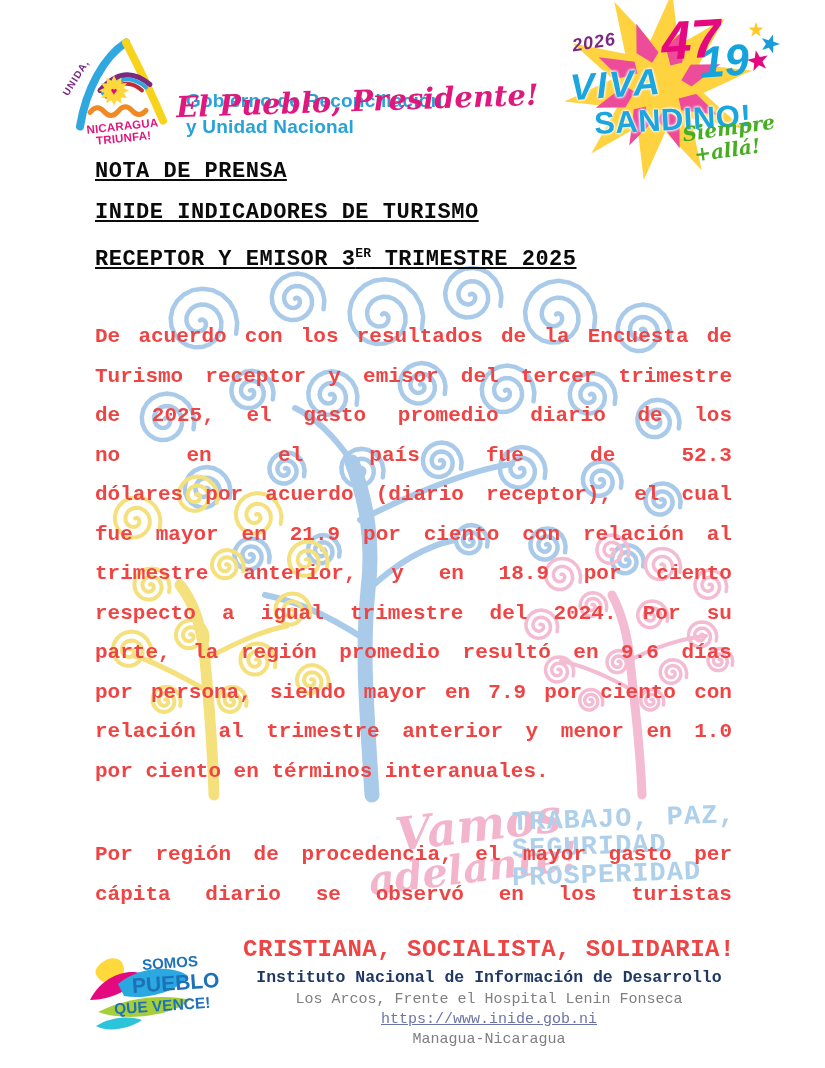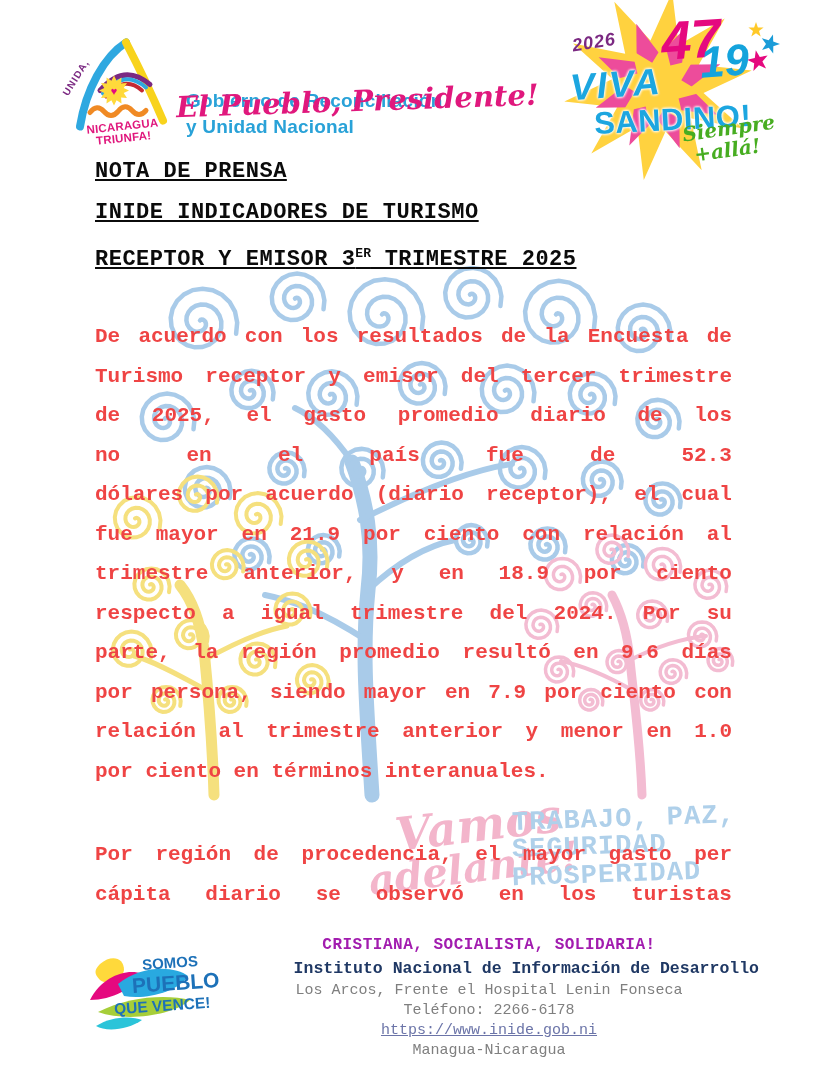--- a/index.html
+++ b/index.html
@@ -50,22 +50,22 @@
 
   
   #footer{position:absolute;inset:0;z-index:2;}
   #footer-logo{left:84px;top:950px;width:135px;height:90px;}
   #footer-logo .fl-txt{position:absolute;font-weight:bold;color:#1D71B8;transform:rotate(-4deg);white-space:nowrap;}
   #fl-somos{left:58px;top:4px;font-size:15px;}
   #fl-pueblo{left:48px;top:21px;font-size:21px;}
   #fl-vence{left:30px;top:47px;font-size:15.5px;}
   #footer-text{left:219px;top:936px;width:540px;text-align:center;
       font-family:"Liberation Mono","DejaVu Sans Mono",monospace;}
-  .ft1{font-weight:700;font-size:16px;color:#a21caf;letter-spacing:0.5px;margin-bottom:5px;}
-  .ft2{font-weight:700;font-size:16.5px;color:#1F3864;margin-bottom:4px;text-align:right;}
+  .ft1{font-weight:700;font-size:24px;color:#ef4444;letter-spacing:0.5px;margin-bottom:5px;}
+  .ft2{font-weight:700;font-size:16.5px;color:#1F3864;margin-bottom:4px;}
   .ft3{font-weight:400;font-size:15px;color:#7F7F7F;margin-bottom:2px;line-height:18px;}
   .ft5 a{color:#6B74A8;}
 </style>
 </head>
 <body>
 
 <div id="page">
 
   <div id="watermark-layer">
     <svg id="wm-svg" width="825" height="1068" viewBox="0 0 825 1068">
@@ -333,19 +333,18 @@
         <path d="M12,76 C28,66 48,66 58,70 C44,80 22,82 12,76 Z" fill="#2BC4D9"></path>
       </svg>
       <div id="fl-somos" class="fl-txt">SOMOS</div>
       <div id="fl-pueblo" class="fl-txt">PUEBLO</div>
       <div id="fl-vence" class="fl-txt">QUE VENCE!</div>
     </div>
     <div id="footer-text" class="abs">
       <div class="ft1">CRISTIANA, SOCIALISTA, SOLIDARIA!</div>
       <div class="ft2">Instituto Nacional de Información de Desarrollo</div>
       <div class="ft3">Los Arcos, Frente el Hospital Lenin Fonseca</div>
-      <div class="ft3">Teléfono: 2266-6178</div>
       <div class="ft3 ft5"><a href="#">https://www.inide.gob.ni</a></div>
       <div class="ft3">Managua-Nicaragua</div>
     </div>
   </div>
 
 </div>
 
 </body></html>

